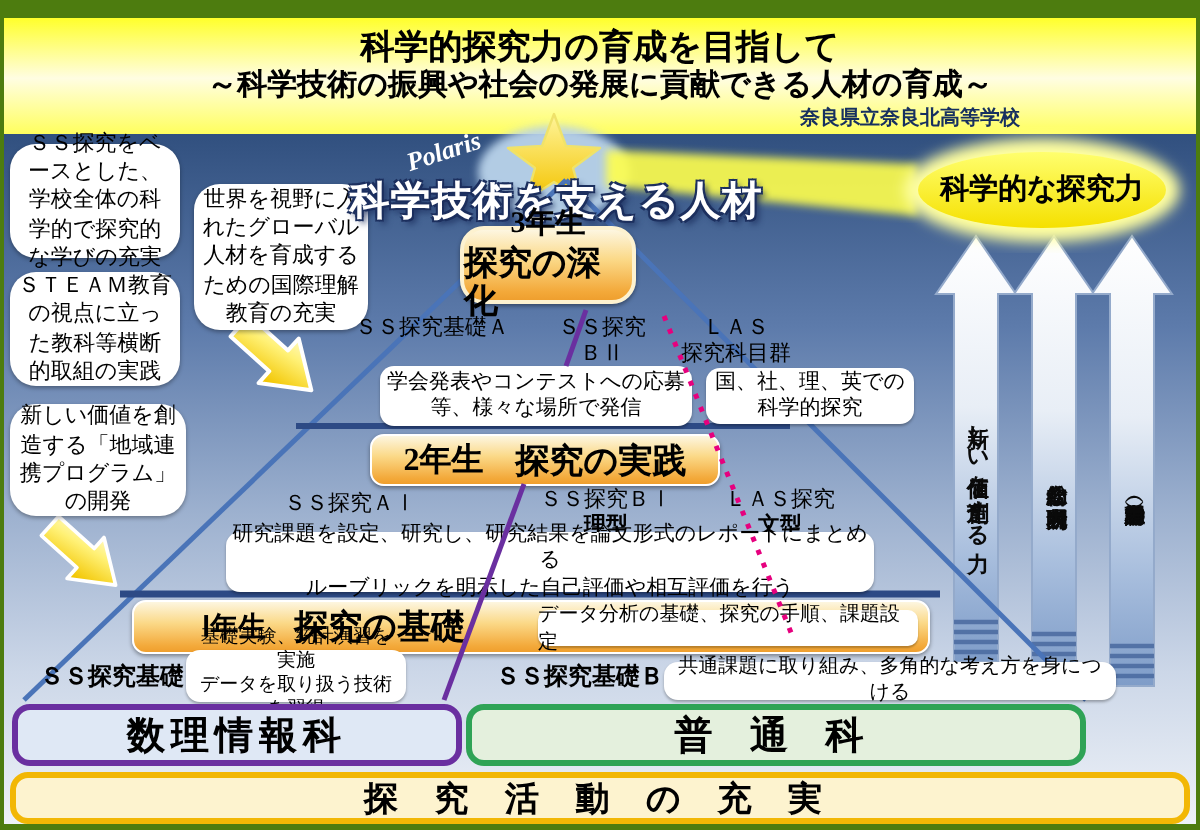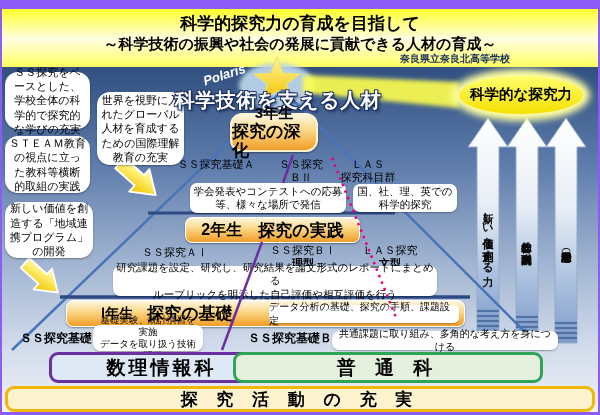--- a/index.html
+++ b/index.html
@@ -1,17 +1,17 @@
 <!DOCTYPE html>
 <html><head>
 <meta charset="utf-8">
 <style>
   html,body{margin:0;padding:0;}
-  .page{position:relative;width:600px;height:415px;background:#8b5cf6;overflow:hidden;
-        font-family:Liberation Sans, sans-serif;color:#000;}
+  .page{position:relative;width:600px;height:415px;background:#4d7c0f;overflow:hidden;
+        font-family:Liberation Serif, serif;color:#000;}
   svg{overflow:visible;display:block;}
 
   
   .band{position:absolute;left:2px;right:2px;top:9px;height:58px;
         background:linear-gradient(180deg,#ffff2b 0%,#fffde2 52%,#ffff5e 100%);}
   .band .t1{margin-top:4px;text-align:center;font-size:17px;font-weight:bold;line-height:1.25;}
   .band .t2{text-align:center;font-size:15px;font-weight:bold;line-height:1.3;}
   .band .school{position:absolute;right:88px;bottom:1px;font-size:10px;font-weight:bold;color:#17305f;}
 
   
@@ -221,21 +221,21 @@
       <span>基礎実験、統計演習を実施</span>
         <span>データを取り扱う技術を習得</span>
     </div>
     <div class="fname" style="left:238px;top:263px;width:100px;">ＳＳ探究基礎Ｂ</div>
     <div class="note" style="left:330px;top:264px;width:226px;height:19px;font-size:10px;">共通課題に取り組み、多角的な考え方を身につける</div>
 
     <div class="vtxt" style="left:476px;top:88px;height:160px;font-size:11px;">新しい価値を創造する力</div>
     <div class="vtxt" style="left:515px;top:88px;height:170px;font-size:10.5px;">総合的な判断力・表現力</div>
     <div class="vtxt" style="left:554px;top:85px;height:184px;font-size:10px;">科学的思考力（論理的思考力）</div>
 
-    <div class="dept sci" style="left:4px;top:285px;width:225px;height:31px;margin-left:43px;">数理情報科</div>
+    <div class="dept sci" style="left:4px;top:285px;width:225px;height:31px;">数理情報科</div>
     <div class="dept gen" style="left:231px;top:285px;width:310px;height:31px;">普 通 科</div>
     <div class="bottom-bar" style="left:3px;top:319px;width:590px;height:26px;">探 究 活 動 の 充 実</div>
 
     <svg class="layer" width="596" height="345" viewBox="0 0 596 345">
       <g fill="none">
         <line x1="291" y1="88" x2="281" y2="116" stroke="#6a2fa0" stroke-width="2.5"></line>
         <line x1="260" y1="175" x2="220" y2="283" stroke="#6a2fa0" stroke-width="2.5"></line>
         <line x1="330" y1="91" x2="395" y2="253" stroke="#e6007e" stroke-width="2.5" stroke-dasharray="2.5 4.5"></line>
       </g>
     </svg>

